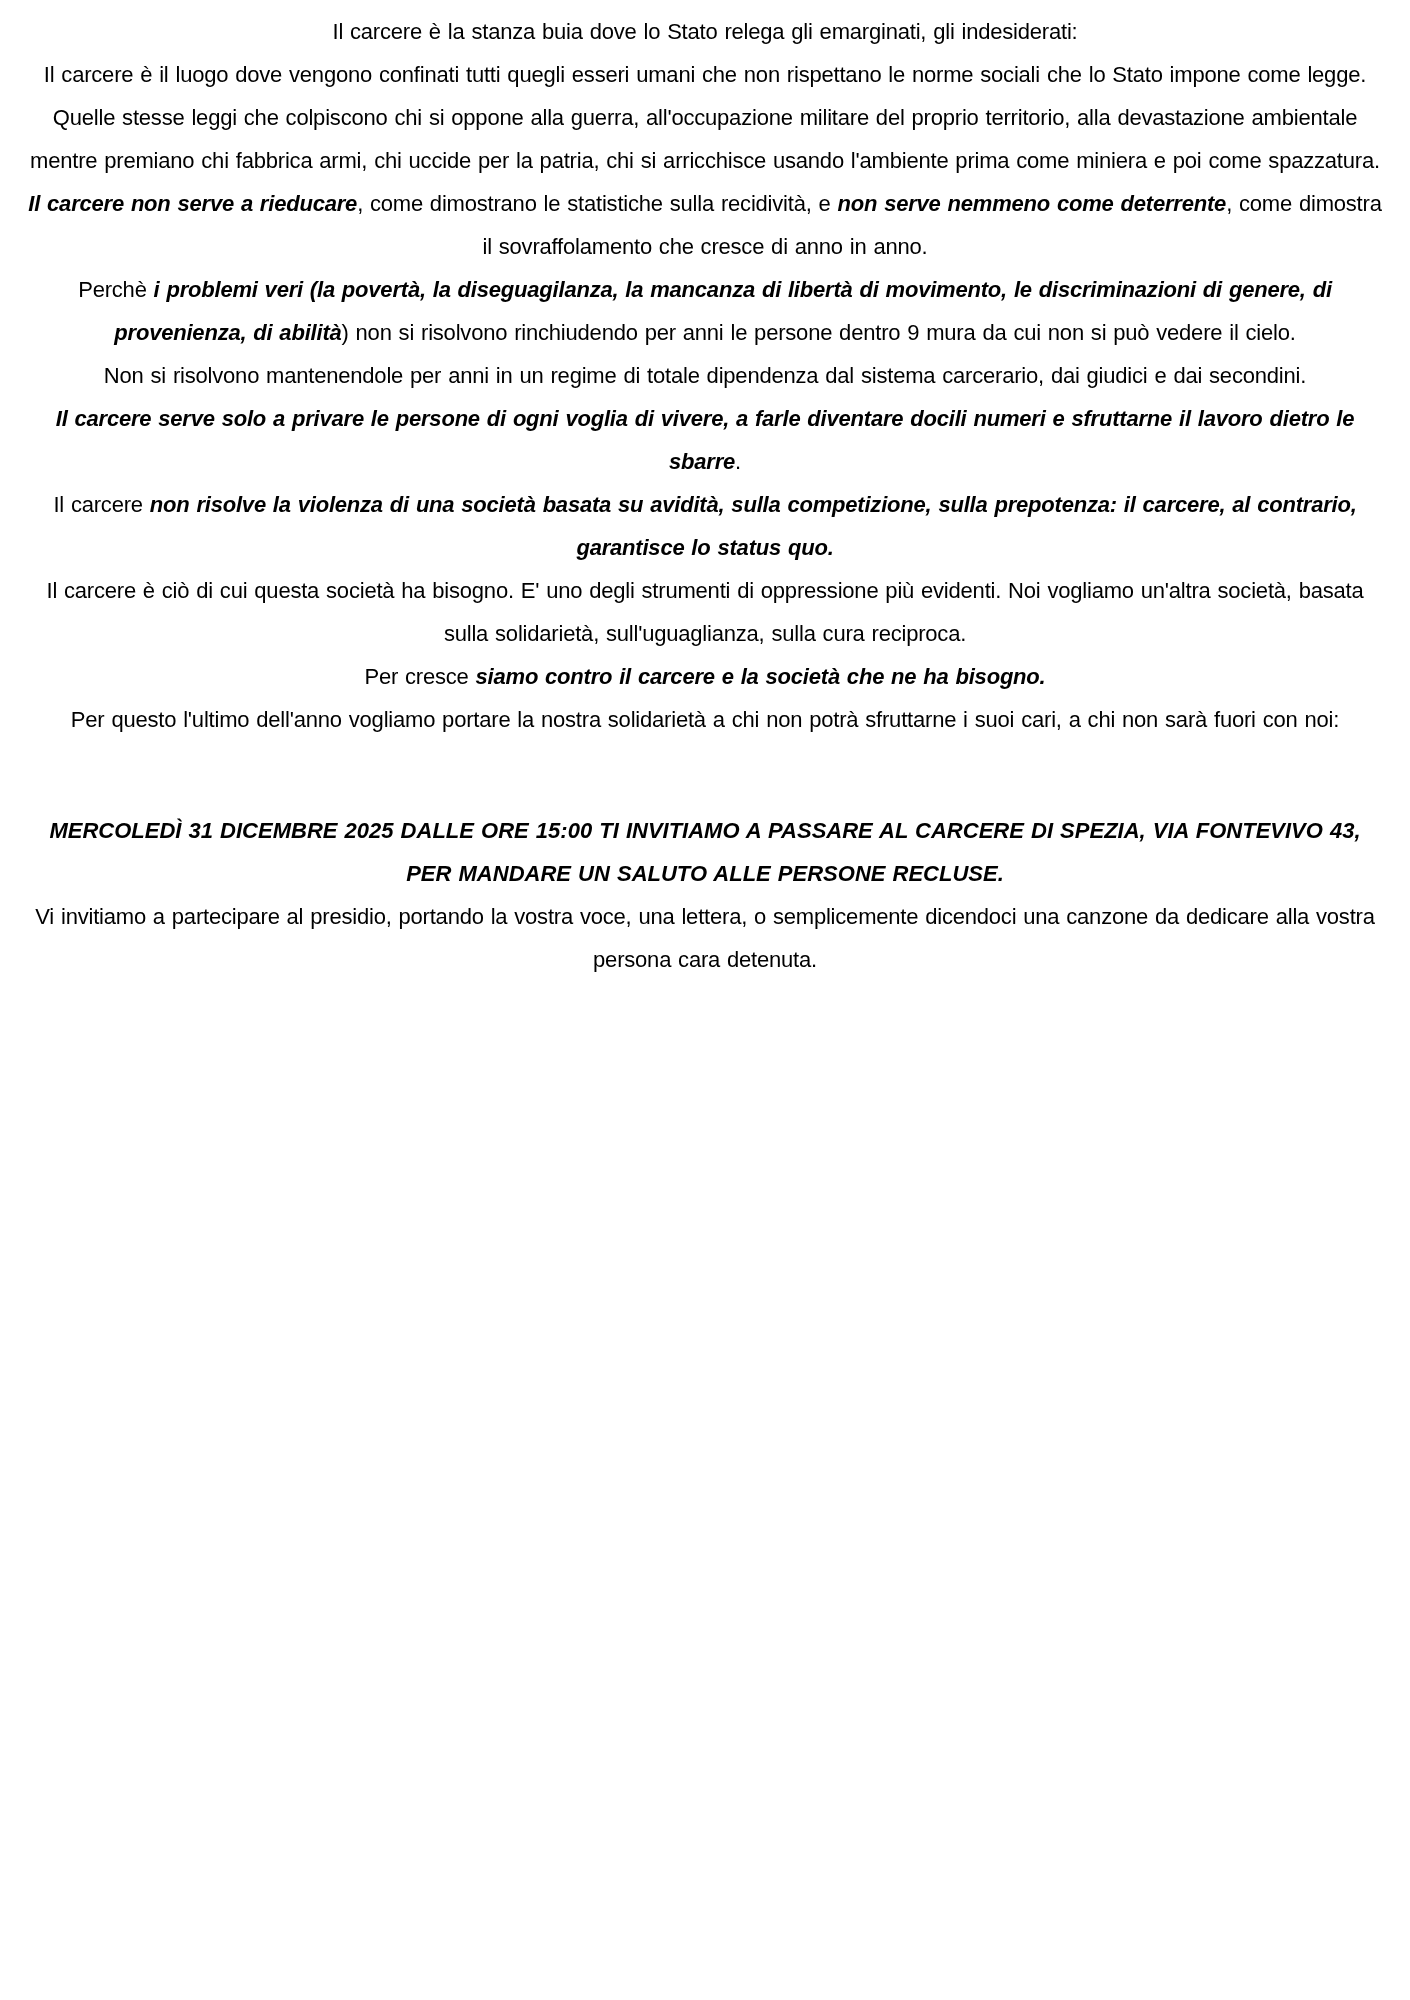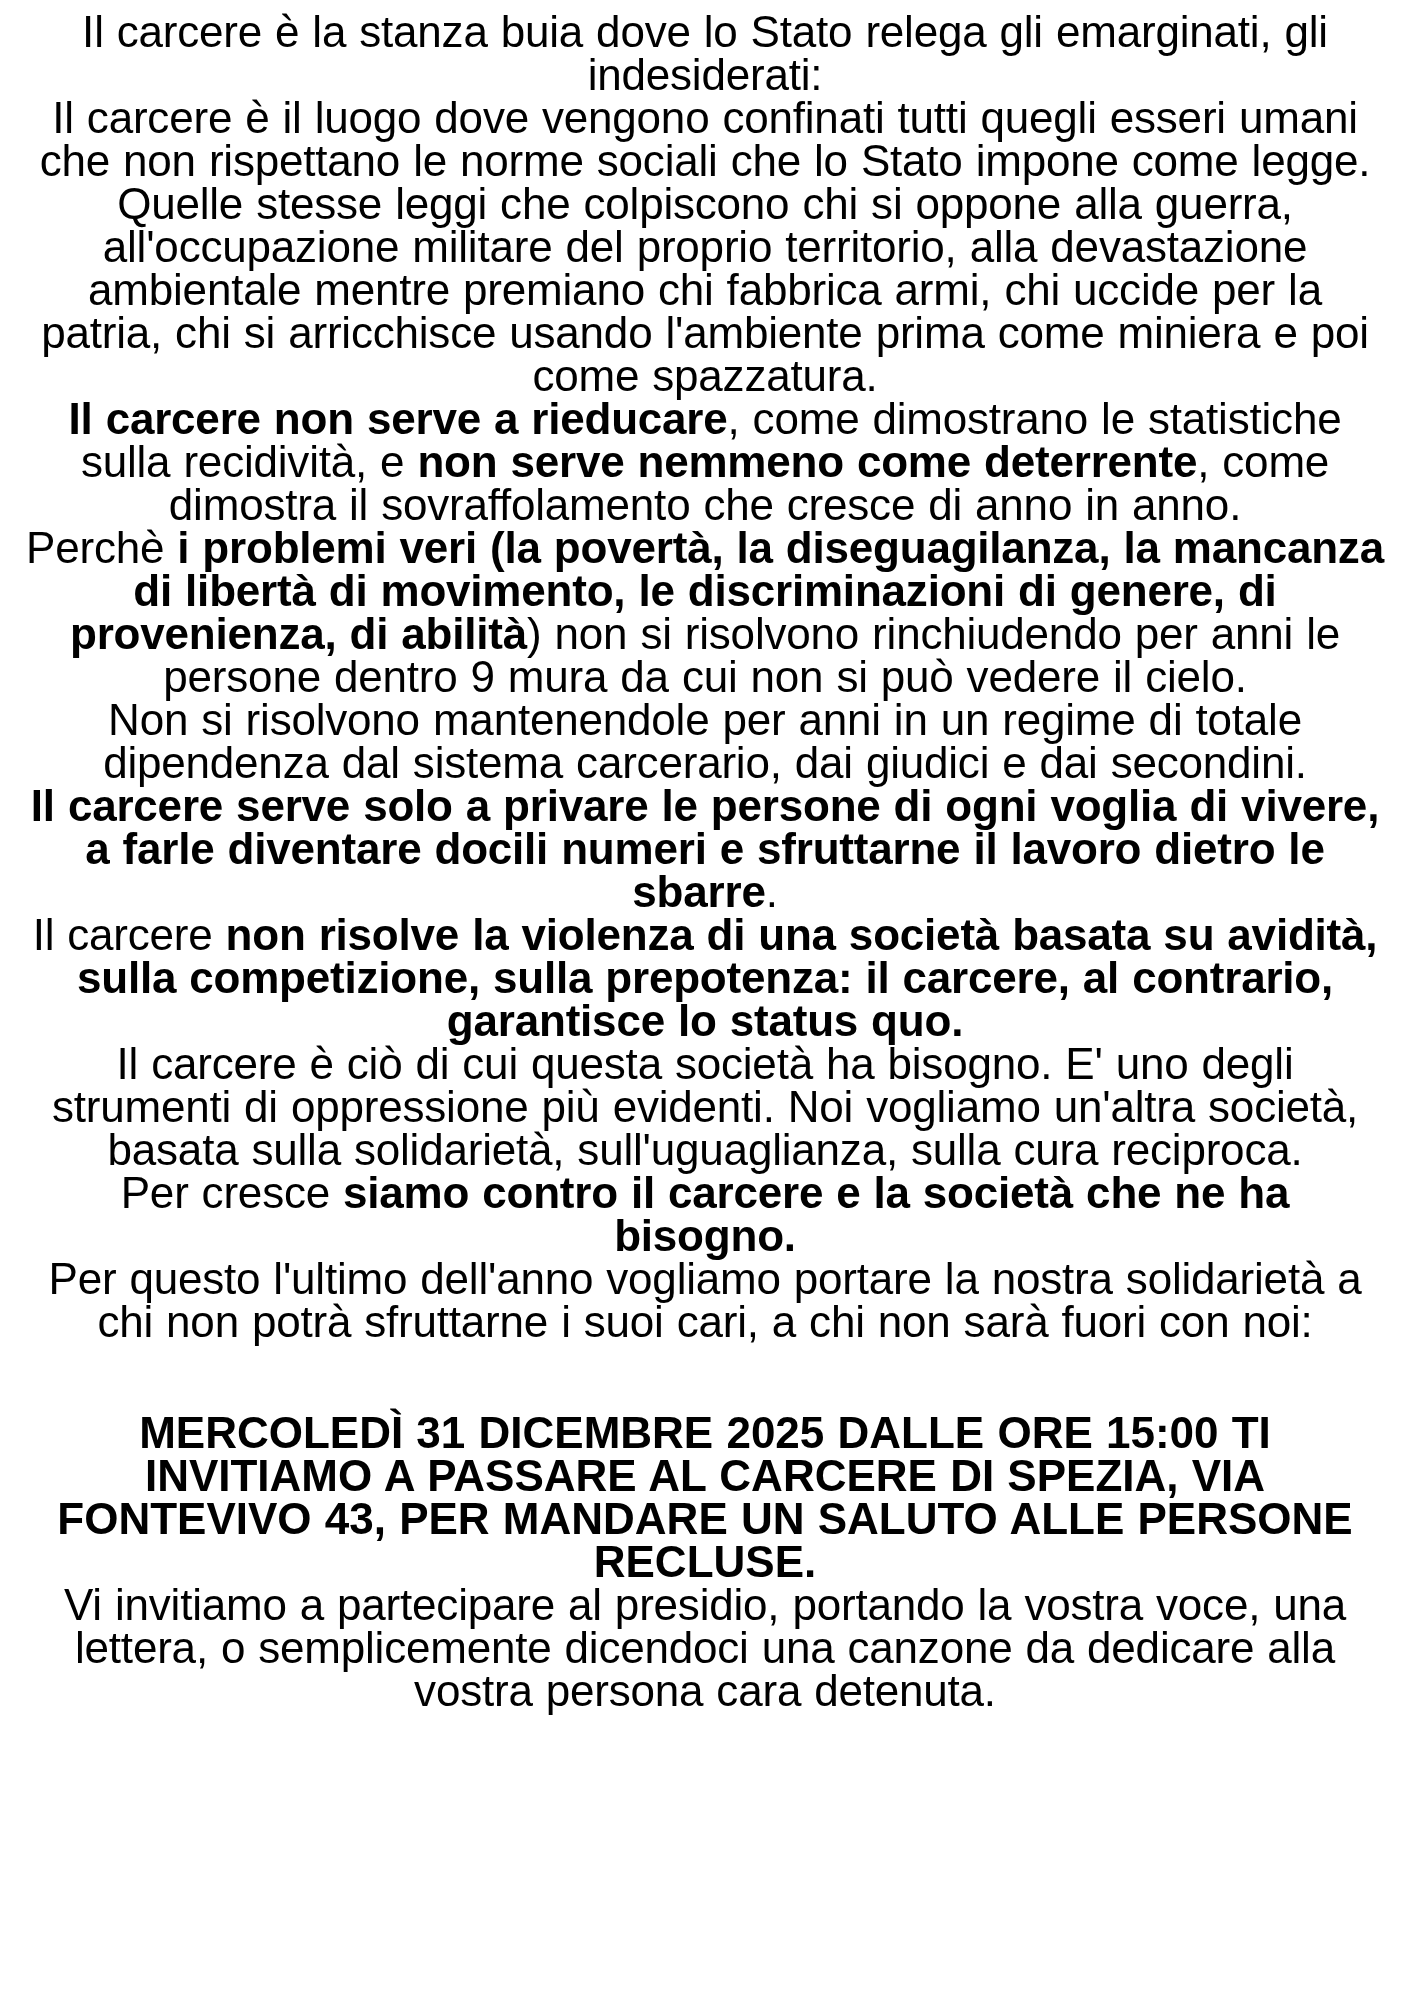--- a/index.html
+++ b/index.html
@@ -18,28 +18,29 @@
   .flyer {
     box-sizing: border-box;
     width: 1410px;
     min-height: 2000px;
     padding: 10px 24px 20px 24px;
     background: #ffffff;
   }
   .para {
     margin: 0;
     text-align: center;
-    font-size: 44px;
+    font-size: 22px;
     line-height: 43px;
     font-weight: 400;
     letter-spacing: -0.2px;
     word-spacing: 1px;
   }
   .para .bold {
     font-weight: 700;
+    font-style: italic;
   }
   .para.announcement {
     font-weight: 700;
     margin-top: 68px;
     letter-spacing: 0;
   }
   .para .regular {
     font-weight: 400;
   }
 </style>

